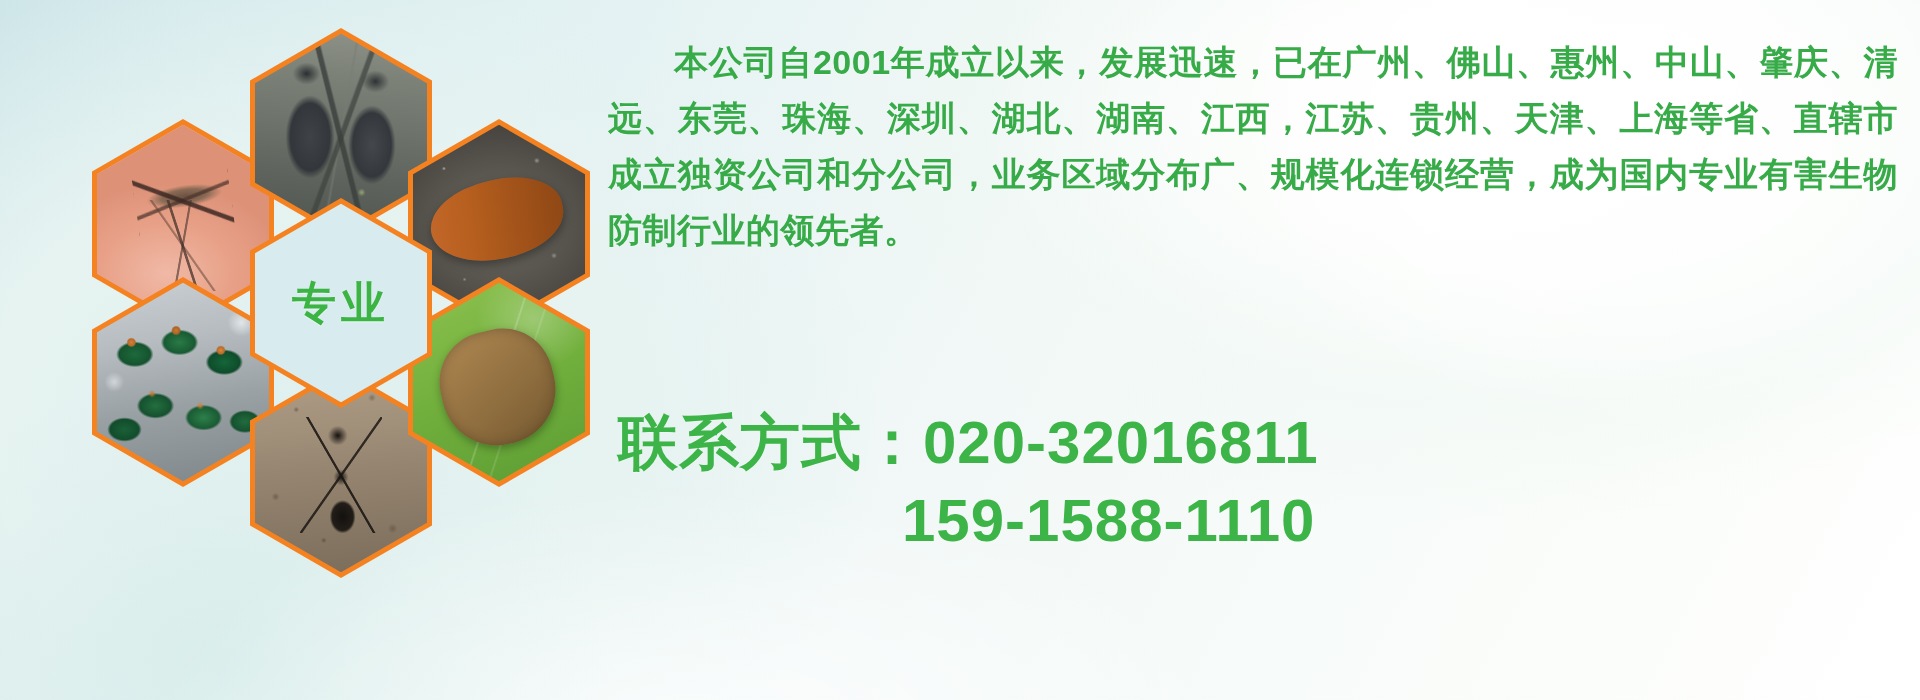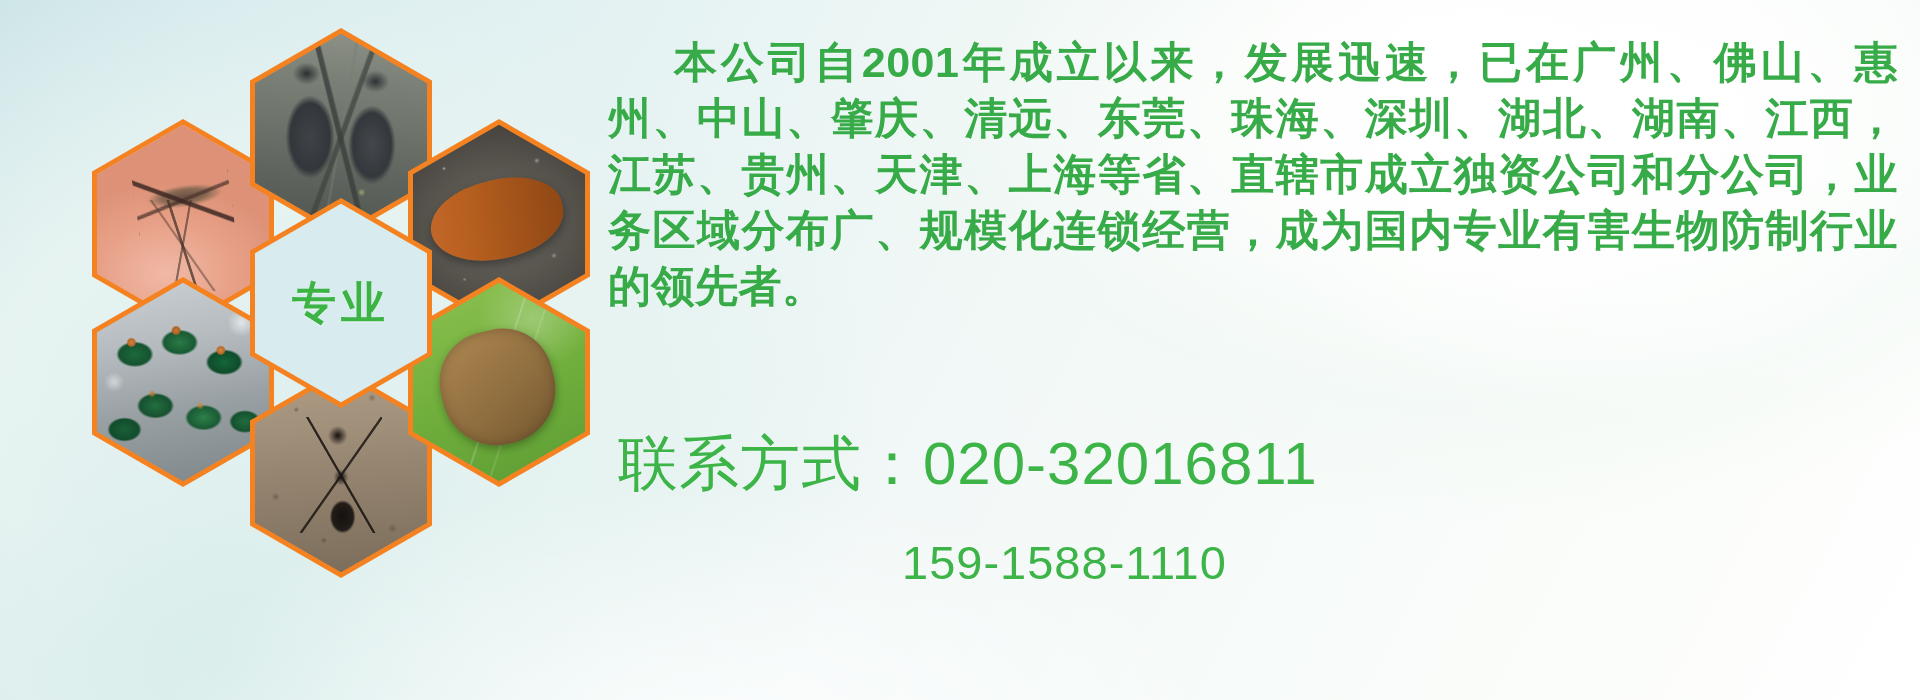--- a/index.html
+++ b/index.html
@@ -180,31 +180,31 @@
     border-radius:44% 44% 48% 48%;
     transform:rotate(-14deg);
     background:
       linear-gradient(150deg,#b08a55 0%,#9c7846 34%,#8a6a3c 66%,#745831 100%);
     box-shadow:0 3px 9px rgba(0,0,0,0.3), inset 0 0 12px rgba(60,42,22,0.4);
   }
 
   
   #copy { position:absolute; left:608px; top:34px; width:1290px; }
   .para {
-    color:#36ab48; font-size:43px; line-height:56px; font-weight:bold;
+    color:#36ab48; font-size:34px; line-height:56px; font-weight:bold;
     letter-spacing:0.5px; text-indent:66px; text-align:justify;
     text-shadow:0 1px 0 rgba(255,255,255,0.35);
   }
   #contact { position:absolute; left:618px; top:404px; width:1230px; }
   .phone-line {
-    color:#3cb447; font-weight:normal; letter-spacing:1px; line-height:78px;
-    white-space:nowrap; text-shadow:0 1px 0 rgba(255,255,255,0.3);margin-top:21px;
+    color:#3cb447; font-weight:bold; letter-spacing:1px; line-height:78px;
+    white-space:nowrap; text-shadow:0 1px 0 rgba(255,255,255,0.3);
   }
   .phone-1 { font-size:60px; }
-  .phone-2 { font-size:47px; padding-left:284px; }
+  .phone-2 { font-size:60px; padding-left:284px; }
 </style>
 </head>
 <body>
 
 <div id="stage">
 
   <div class="bloom bloom-tr"></div>
   <div class="bloom bloom-bl"></div>
   <div class="bloom bloom-b"></div>
 

